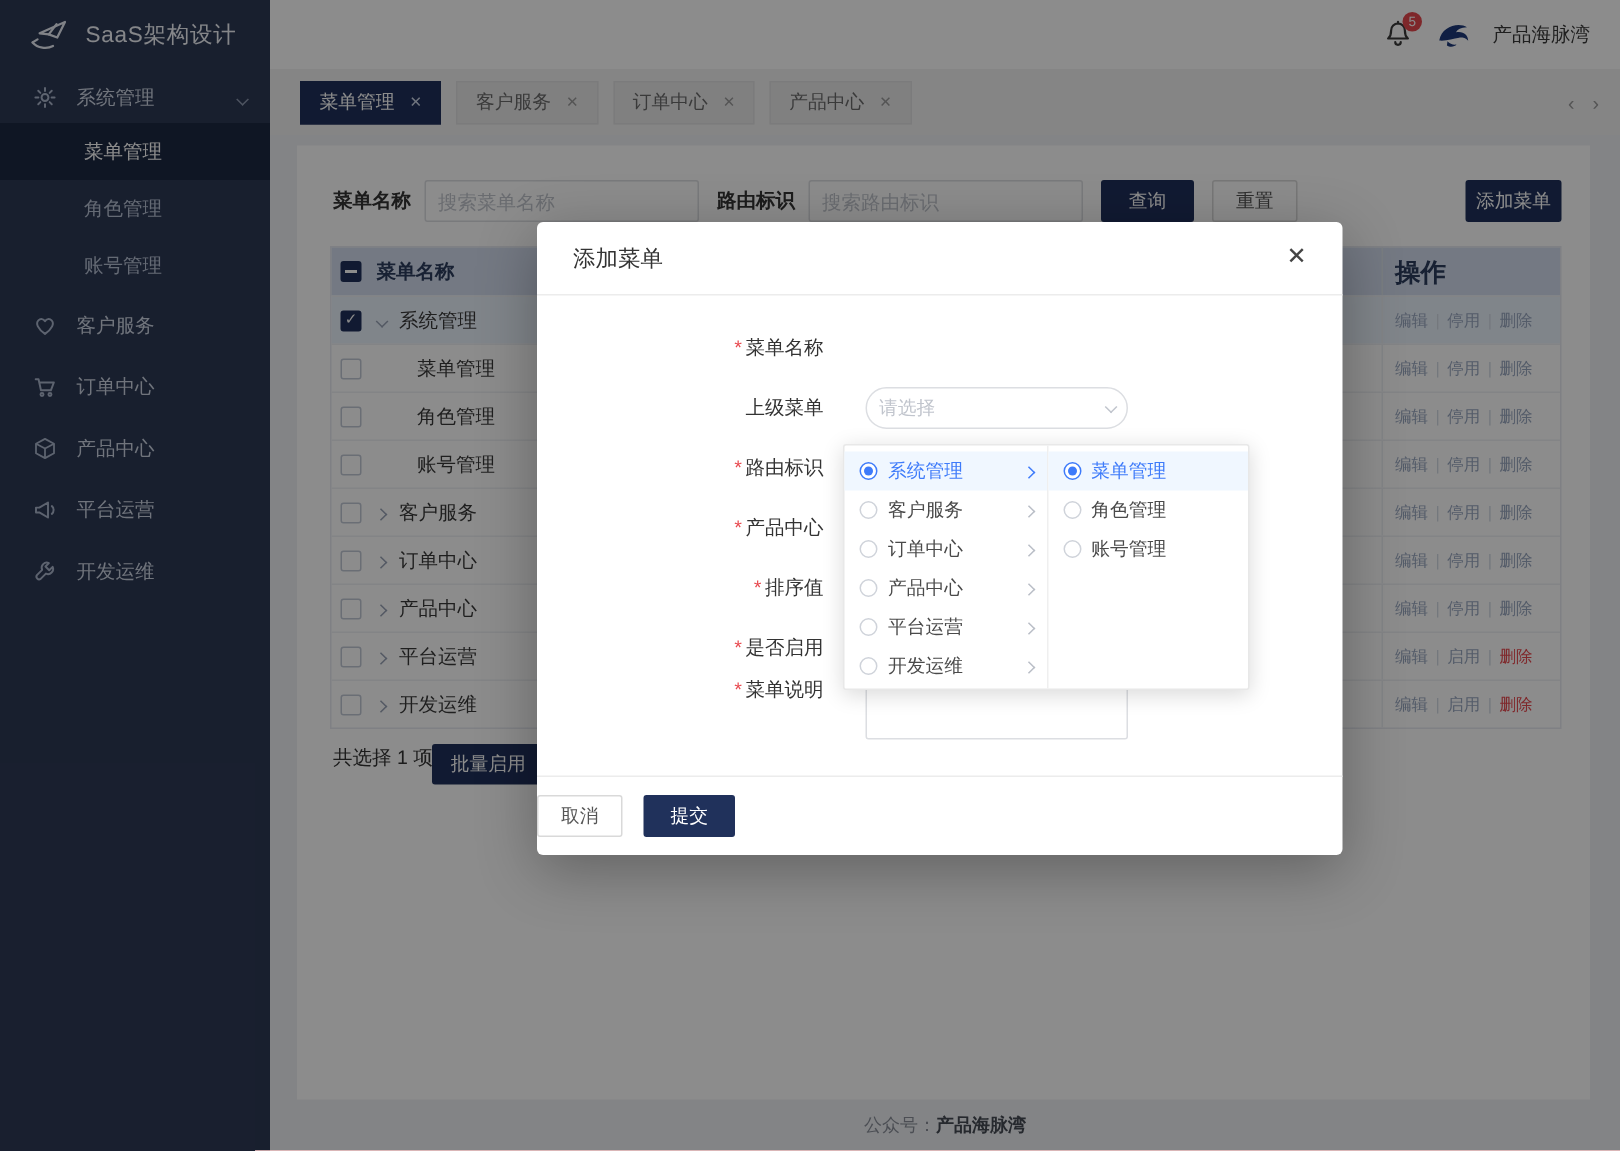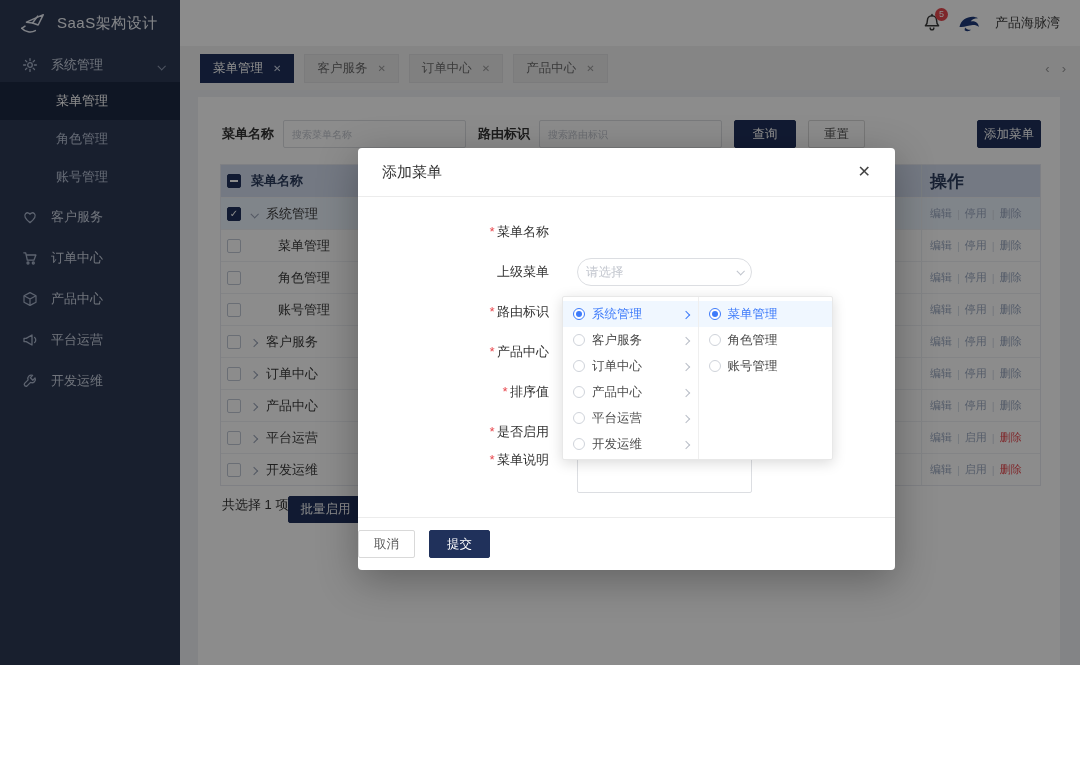--- a/index.html
+++ b/index.html
@@ -1,18 +1,18 @@
 <!DOCTYPE html>
 <html><head>
 <meta charset="utf-8">
 <style>
   * { margin:0; padding:0; box-sizing:border-box; }
   html,body { background:#fff; }
   body { width:1080px; height:767px; overflow:hidden; font-family:"Liberation Sans","DejaVu Sans",sans-serif; }
-  .app { position:relative; width:1080px; height:665px; background:#ef4444; overflow:hidden; }
+  .app { position:relative; width:1080px; height:767px; background:#ef4444; overflow:hidden; }
 
   
   .sidebar { position:absolute; left:0; top:0; width:180px; height:767px; background:#2d3955; z-index:1; }
   .logo { height:46px; display:flex; align-items:center; padding-left:18px; gap:9px; }
   .logo-icon { width:30px; height:26px; color:#e9edf6; }
   .logo-title { color:#f2f5fa; font-size:15px; letter-spacing:.5px; }
   .side-menu { padding-top:2px; }
   .side-item { height:41px; display:flex; align-items:center; padding:0 16px 0 22px; color:#ccd4e2; font-size:13px; cursor:pointer; }
   .side-item.parent { height:34px; }
   .mi-icon { width:16px; height:16px; margin-right:13px; color:#a9b5cb; flex:0 0 auto; }
@@ -40,21 +40,21 @@
   .tab.active .x { color:#ccd5e7; }
   .tab-nav { margin-left:auto; display:flex; gap:12px; color:#9a9a9a; font-size:13px; padding-top:7px; }
   .tab-nav span { cursor:pointer; }
 
   
   .content { position:absolute; left:180px; top:90px; width:900px; height:677px; background:#eef0f4; }
   .card { position:absolute; left:18px; top:7px; width:862px; height:636px; background:#fff; }
 
   .search-row { position:absolute; left:24px; top:23px; right:19px; height:28px; display:flex; align-items:center; }
   .s-label { font-weight:bold; font-size:13px; color:#333; margin-right:9px; white-space:nowrap; }
-  .s-input { width:183px; height:28px; border:1px solid #dcdee2; border-radius:2px; padding:0 8px; font-size:10px; color:#333; outline:none; font-family:inherit; }
+  .s-input { width:183px; height:28px; border:1px solid #dcdee2; border-radius:2px; padding:0 8px; font-size:13px; color:#333; outline:none; font-family:inherit; }
   .s-input::placeholder, .f-ctl input::placeholder, .f-ctl textarea::placeholder { color:#c1c5cd; }
   .s-label2 { margin-left:12px; }
   .btn { height:28px; border-radius:2px; font-size:12.5px; display:flex; align-items:center; justify-content:center; cursor:pointer; white-space:nowrap; font-family:inherit; }
   .btn-primary { background:#20315b; color:#fff; border:1px solid #20315b; }
   .btn-plain { background:#fff; color:#555; border:1px solid #d9d9d9; }
   .btn-query { width:62px; margin-left:12px; }
   .btn-reset { width:57px; margin-left:12px; }
   .btn-add { width:64px; margin-left:auto; }
 
   

